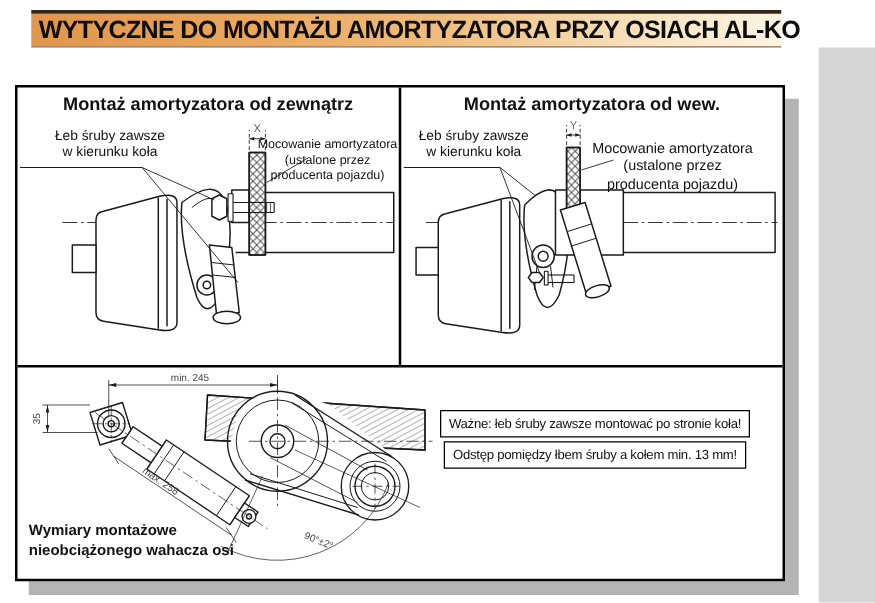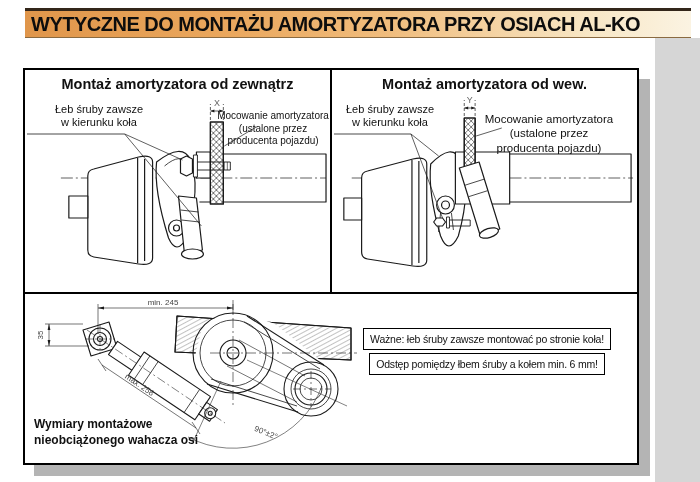--- a/index.html
+++ b/index.html
@@ -6,30 +6,30 @@
   body{
     width:700px;height:482px;position:relative;background:#ffffff;
     font-family:"Liberation Sans","DejaVu Sans",sans-serif;color:#111;
     overflow:hidden;
   }
   .right-margin{
     position:absolute;left:655px;top:38px;width:45px;height:444px;
     background:#d6d6d6;
   }
   .title-bar{
-    position:absolute;left:25px;top:8px;width:666px;height:30px;
+    position:absolute;left:25px;top:8px;width:600px;height:30px;
     background:linear-gradient(90deg,#e0964b 0%,#eaa75d 30%,#f0bd7e 55%,#f8e7c6 85%,#fbf3e2 100%);
     border-top:3px solid #33261a;border-bottom:1px solid #8a6a40;
     display:flex;align-items:center;padding-left:6px;box-sizing:border-box;
   }
   .title-bar span{
     font-weight:bold;font-size:20px;letter-spacing:-0.5px;color:#0d0d0d;white-space:nowrap;
   }
   .content-box{
-    position:absolute;left:23px;top:68px;width:616px;height:397px;
+    position:absolute;left:12px;top:68px;width:616px;height:397px;
     background:#fff;border:2px solid #000;box-sizing:border-box;
     box-shadow:11px 11px 0 0 #b4b4b4;
   }
   .top-panels{display:flex;height:222px;border-bottom:2px solid #000;}
   .panel{flex:1;position:relative;}
   .panel-left{border-right:2px solid #000;}
   .panel h2{
     margin:6px 0 0 0;text-align:center;font-size:14.5px;font-weight:bold;
     position:relative;z-index:2;
   }
@@ -301,18 +301,18 @@
         </g>
       </svg>
 
       <div class="drawing-label">
         <span>Wymiary montażowe</span><br>
         <span>nieobciążonego wahacza osi</span>
       </div>
 
       <div class="warnings">
         <div class="warning-box">Ważne: łeb śruby zawsze montować po stronie koła!</div>
-        <div class="warning-box">Odstęp pomiędzy łbem śruby a kołem min. 6 mm!</div>
+        <div class="warning-box">Odstęp pomiędzy łbem śruby a kołem min. 13 mm!</div>
       </div>
 
     </div>
   </div>
 </div>
 
 </body></html>

